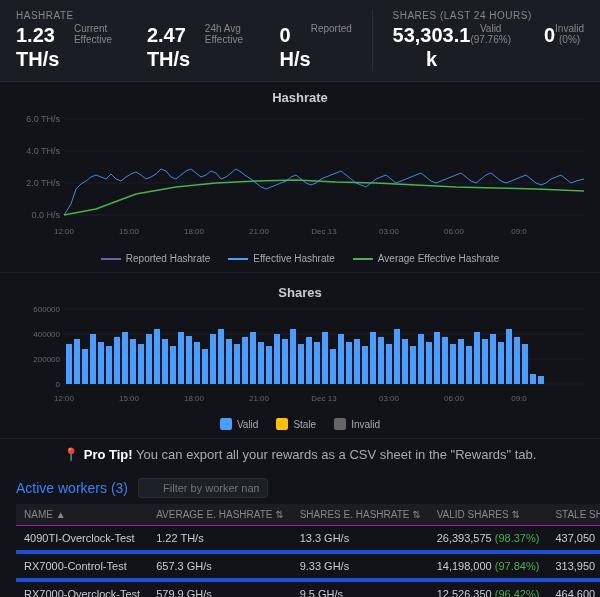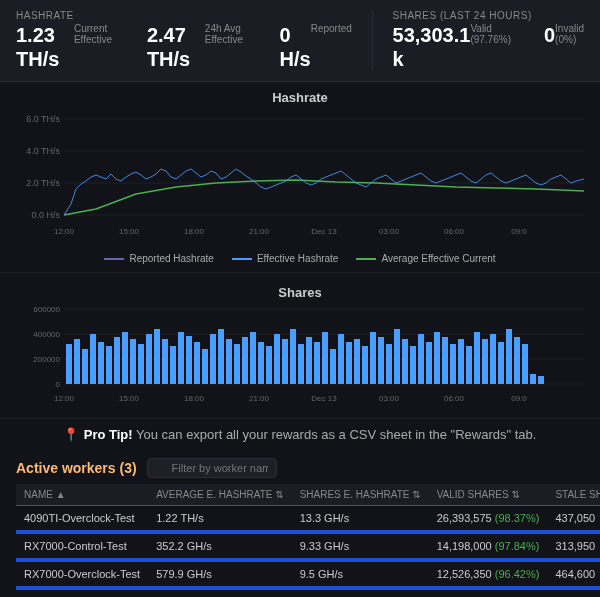--- a/index.html
+++ b/index.html
@@ -58,20 +58,21 @@
     .shares-group-label {
       font-size: 10px;
       color: #888;
       text-transform: uppercase;
       letter-spacing: 0.5px;
     }
     .shares-items {
       display: flex;
       gap: 33px;
       align-items: flex-start;
+      text-align: center;
     }
     .share-value {
       font-size: 20px;
       font-weight: 600;
       color: #fff;
       line-height: 1.2;
     }
     .share-sublabel {
       font-size: 10px;
       color: #888;
@@ -143,22 +144,22 @@
       padding: 8px 16px 0;
     }
     .workers-header {
       display: flex;
       align-items: center;
       gap: 10px;
       margin-bottom: 6px;
     }
     .workers-title {
       font-size: 14px;
-      font-weight: 700;
-      color: #fdba74;
+      font-weight: 400;
+      color: #3b82f6;
     }
     .filter-input {
       background: #1e2028;
       border: 1px solid #2a2d35;
       border-radius: 4px;
       color: #aaa;
       font-size: 11px;
       padding: 3px 8px 3px 24px;
       width: 130px;
       position: relative;
@@ -272,21 +273,21 @@
     <div class="legend-item">
       <div class="legend-line" style="background:#6666aa;"></div>
       <span>Reported Hashrate</span>
     </div>
     <div class="legend-item">
       <div class="legend-line" style="background:#4a9eff;"></div>
       <span>Effective Hashrate</span>
     </div>
     <div class="legend-item">
       <div class="legend-line" style="background:#4caf50;"></div>
-      <span>Average Effective Current</span>
+      <span>Average Effective Hashrate</span>
     </div>
   </div>
 </div>
 
 <div class="shares-chart-section">
   <div class="chart-title">Shares</div>
   <div class="bar-chart-container">
     <svg width="100%" height="110" viewBox="0 0 568 110" preserveAspectRatio="none">
       <rect width="568" height="110" fill="#111318"></rect>
 
@@ -364,20 +365,34 @@
       <rect x="466" y="35" width="6" height="45" fill="#4a9eff"></rect>
       <rect x="474" y="30" width="6" height="50" fill="#4a9eff"></rect>
       <rect x="482" y="38" width="6" height="42" fill="#4a9eff"></rect>
       <rect x="490" y="25" width="6" height="55" fill="#4a9eff"></rect>
       <rect x="498" y="33" width="6" height="47" fill="#4a9eff"></rect>
       <rect x="506" y="40" width="6" height="40" fill="#4a9eff"></rect>
       <rect x="514" y="70" width="6" height="10" fill="#4a9eff"></rect>
       <rect x="522" y="72" width="6" height="8" fill="#4a9eff"></rect>
     </svg>
   </div>
+  <div class="chart-legend">
+    <div class="legend-item">
+      <div style="width:12px;height:12px;background:#4a9eff;border-radius:2px;"></div>
+      <span>Valid</span>
+    </div>
+    <div class="legend-item">
+      <div style="width:12px;height:12px;background:#ffc107;border-radius:2px;"></div>
+      <span>Stale</span>
+    </div>
+    <div class="legend-item">
+      <div style="width:12px;height:12px;background:#666;border-radius:2px;"></div>
+      <span>Invalid</span>
+    </div>
+  </div>
 </div>
 
 <div class="pro-tip">
   <span class="pin-icon">📍</span><span class="tip-label">Pro Tip!</span><span> You can export all your rewards as a CSV sheet in the "Rewards" tab.</span>
 </div>
 
 <div class="workers-section">
   <div class="workers-header">
     <span class="workers-title">Active workers (3)</span>
     <div class="filter-wrapper">
@@ -400,21 +415,21 @@
     <tr>
     <td class="worker-name-cell">4090TI-Overclock-Test</td>
     <td>1.22 TH/s</td>
     <td>13.3 GH/s</td>
     <td>26,393,575 <span class="pct-green">(98.37%)</span></td>
     <td>437,050 </td>
 
   </tr>
         <tr>
     <td class="worker-name-cell">RX7000-Control-Test</td>
-    <td>352.2 GH/s</td>
+    <td>657.3 GH/s</td>
     <td>9.33 GH/s</td>
     <td>14,198,000 <span class="pct-green">(97.84%)</span></td>
     <td>313,950 </td>
 
   </tr>
         <tr>
     <td class="worker-name-cell">RX7000-Overclock-Test</td>
     <td>579.9 GH/s</td>
     <td>9.5 GH/s</td>
     <td>12,526,350 <span class="pct-green">(96.42%)</span></td>

